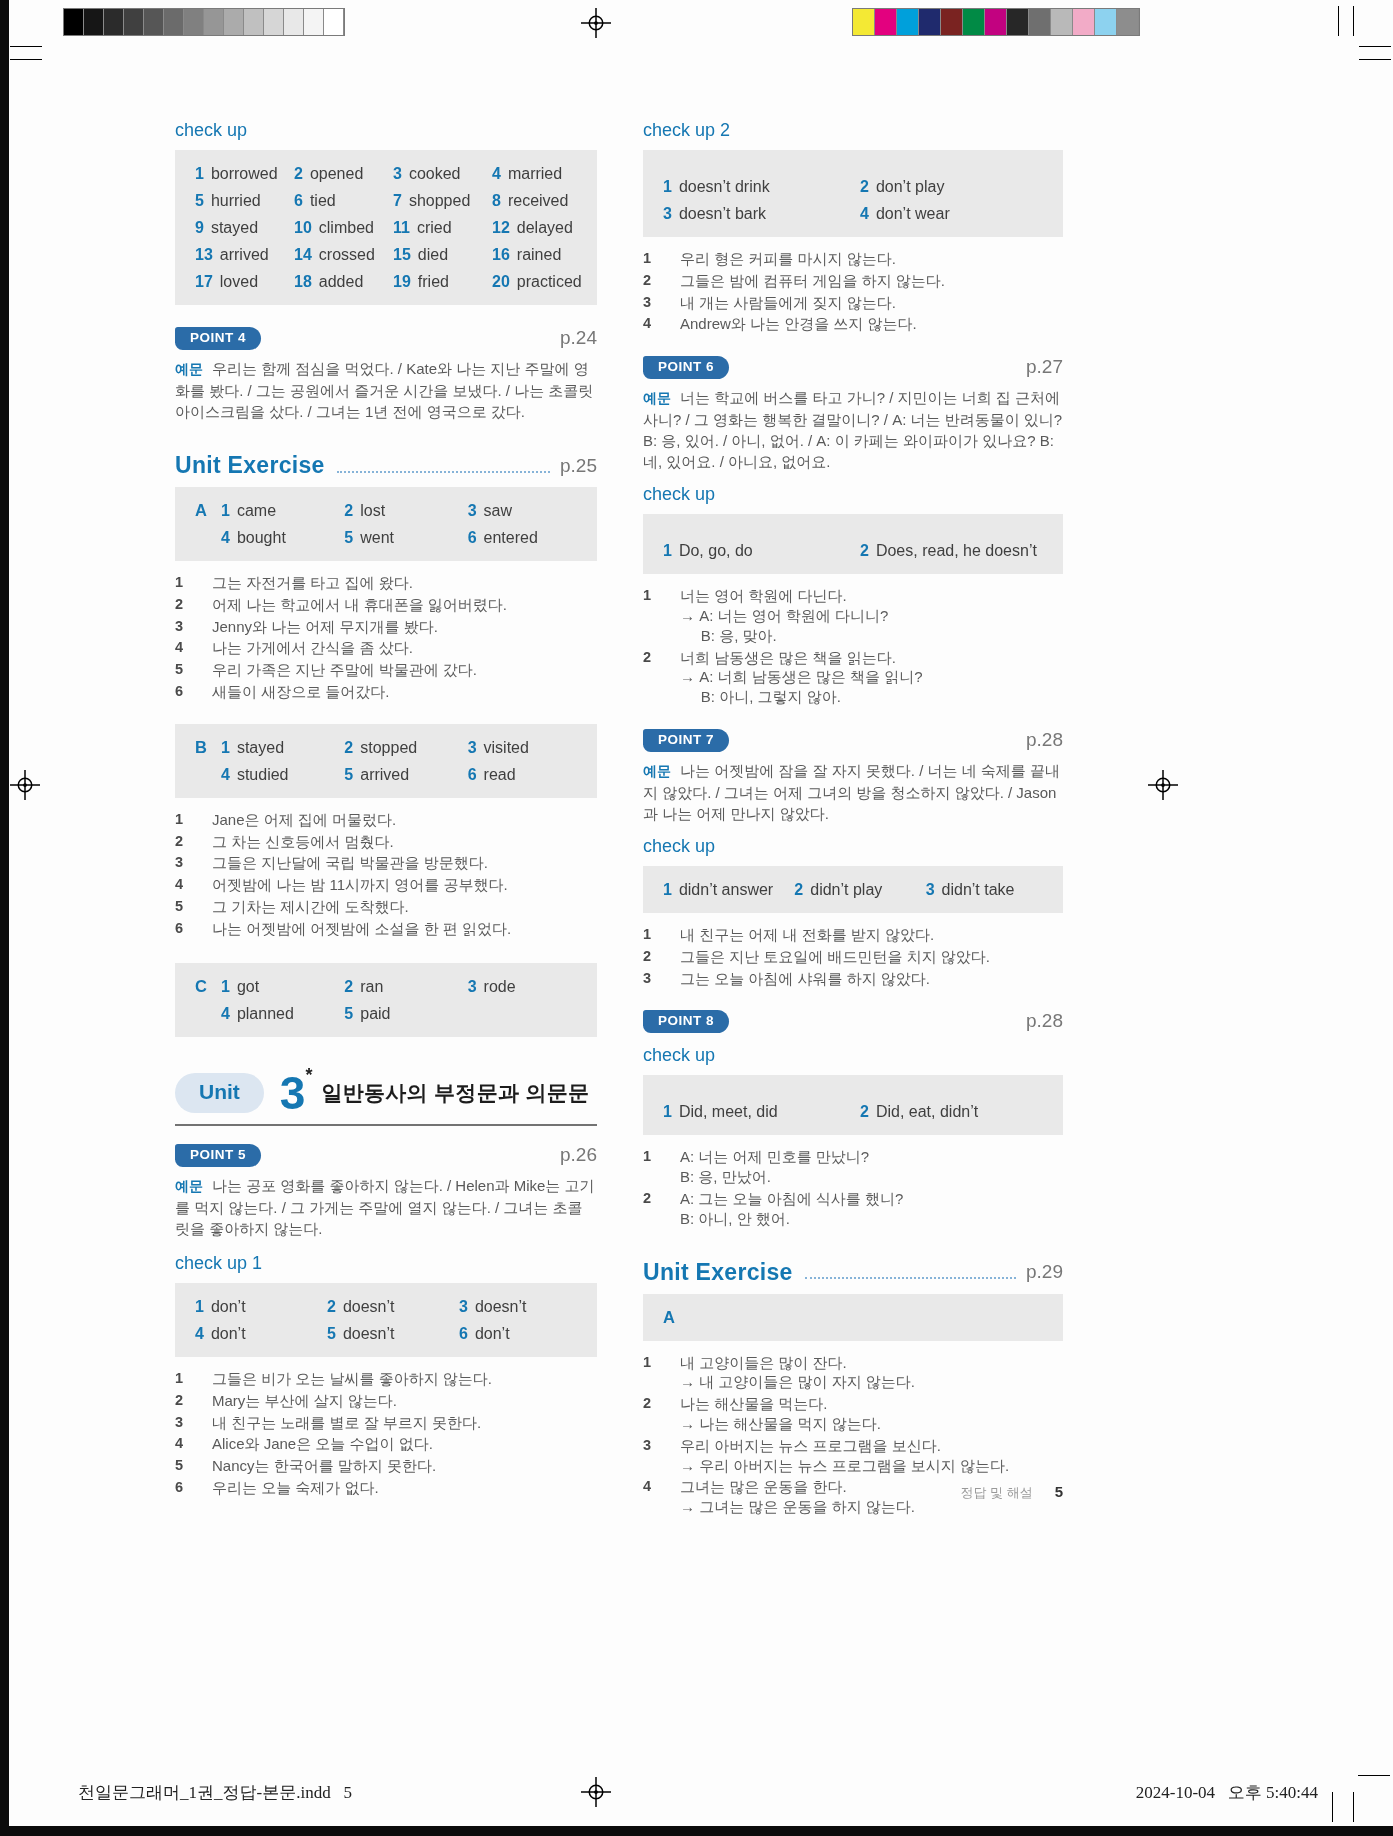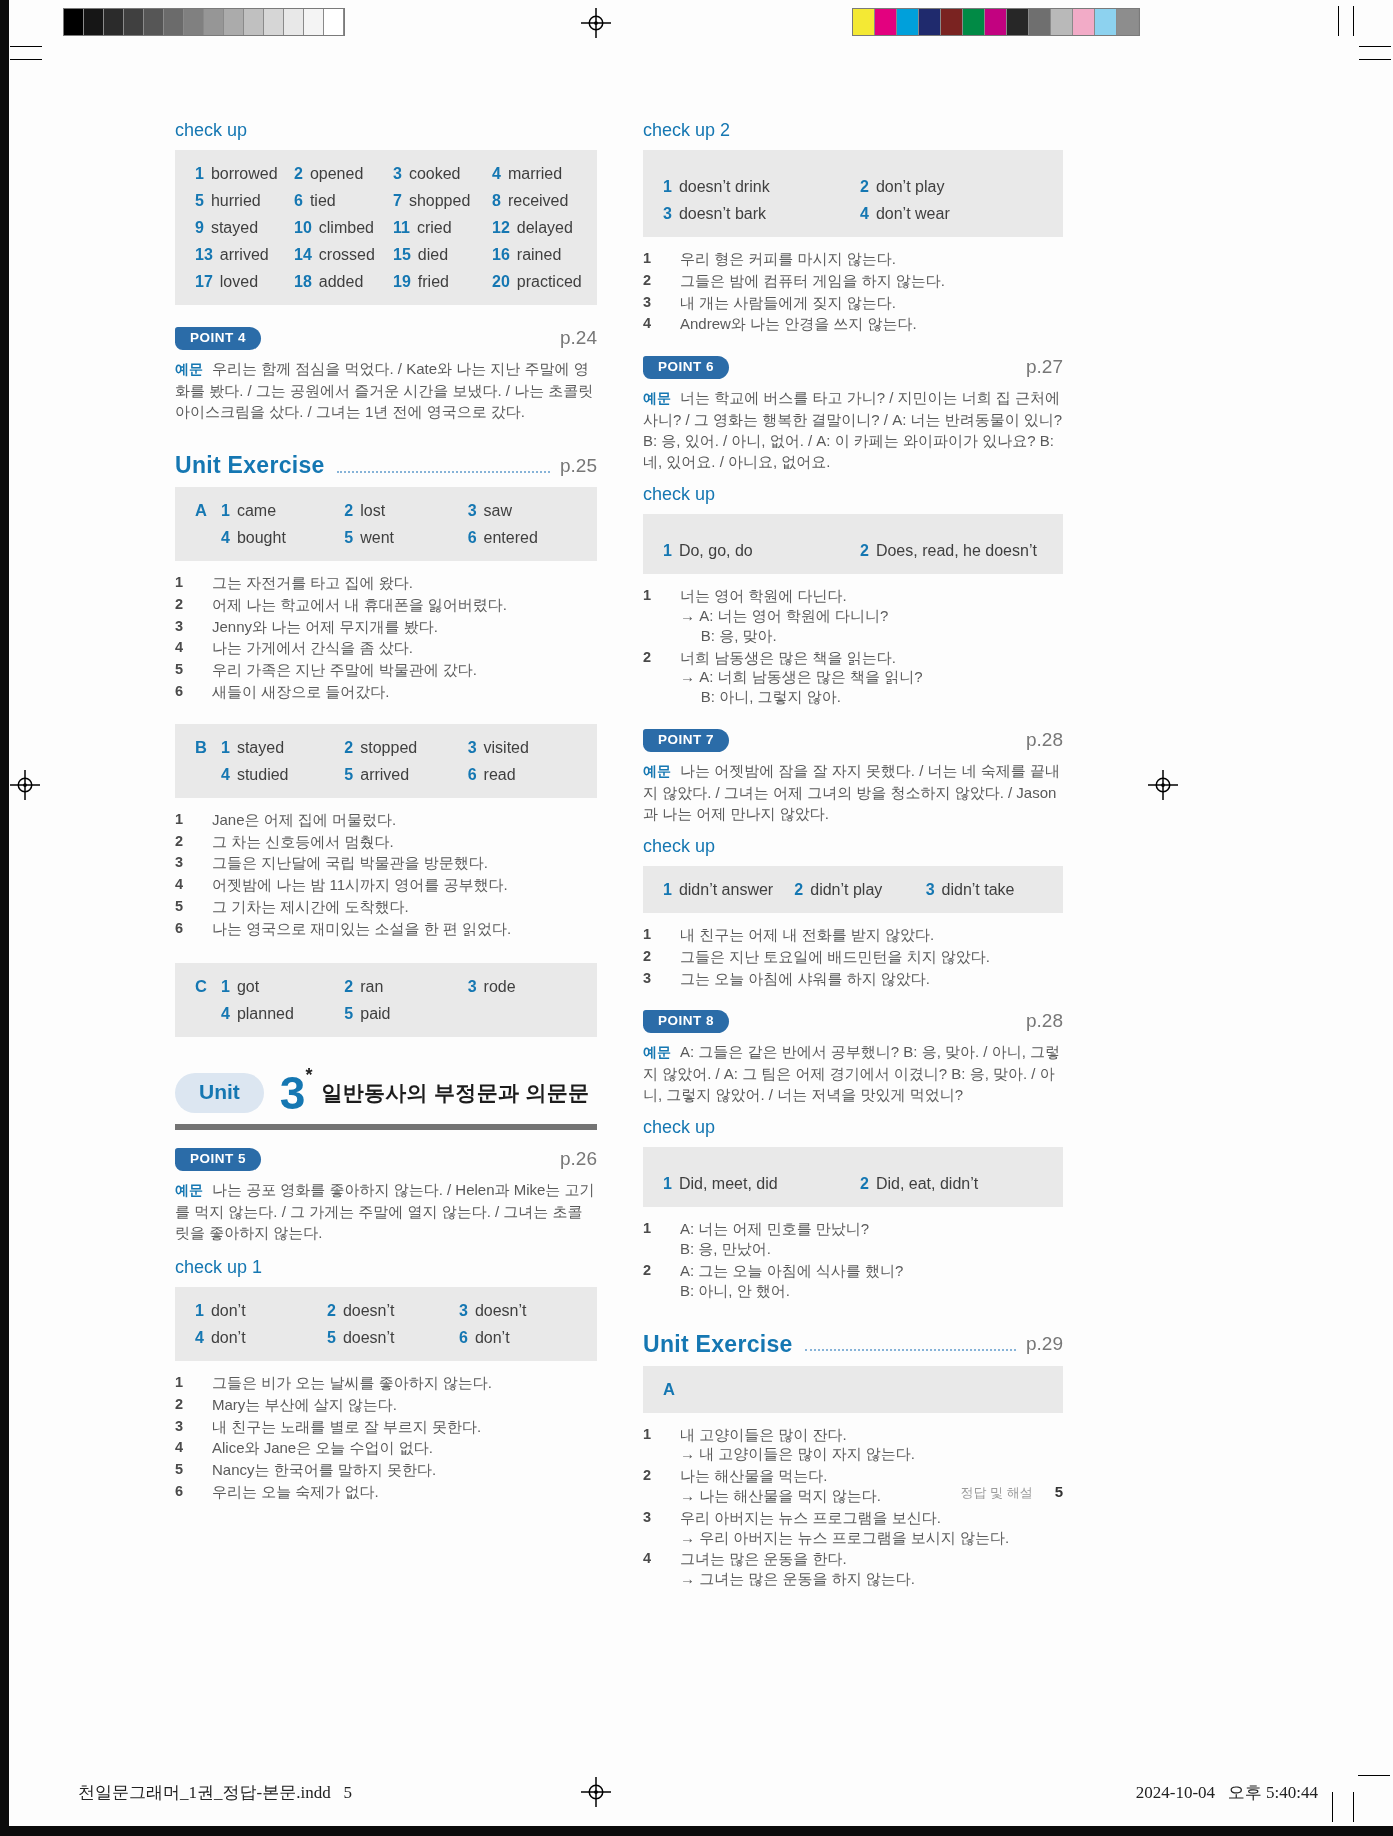--- a/index.html
+++ b/index.html
@@ -51,21 +51,21 @@
 
   .ue-row{display:flex;align-items:center;margin:30px 0 8px;}
   .ue-title{font-size:23px;font-weight:bold;color:var(--accent);margin:0 6px 0 0;letter-spacing:.3px;white-space:nowrap;}
   .dots{flex:1;border-bottom:2px dotted #86b3d8;margin:4px 10px 0 6px;height:8px;}
 
   .slist{margin:12px 0 0;}
   .srow{display:flex;margin-bottom:2px;}
   .snum{flex:0 0 37px;font-size:14.5px;font-weight:bold;color:#4a4a4a;line-height:19.8px;}
   .stext{font-size:15px;color:#5a5a5a;line-height:19.8px;white-space:pre-wrap;}
 
-  .unit-head{display:flex;align-items:center;margin:36px 0 18px;border-bottom:6px solid #737373;padding-bottom:10px;}
+  .unit-head{display:flex;align-items:center;margin:36px 0 18px;border-bottom:2px solid #737373;padding-bottom:10px;}
   .unit-pill{background:#dce6f1;color:var(--accent);font-weight:bold;font-size:21px;padding:7px 24px 9px;border-radius:24px;}
   .unit-num{color:var(--accent);font-weight:bold;font-size:46px;line-height:.9;margin:0 16px 0 16px;position:relative;}
   .unit-star{color:#222;font-size:18px;position:absolute;top:-6px;}
   .unit-title{color:#1c1c1c;font-weight:bold;font-size:21px;letter-spacing:.3px;}
 
   .pg-footer{position:absolute;top:1444px;left:643px;width:420px;text-align:right;margin-top:39px;}
   .pg-footer .lbl{color:#999;font-size:13px;}
   .pg-footer .num{color:#333;font-size:15px;font-weight:bold;margin-left:22px;}
 </style>
 </head>
@@ -260,21 +260,21 @@
           <div class="srow">
             <b class="snum">4</b>
             <span class="stext">어젯밤에 나는 밤 11시까지 영어를 공부했다.</span>
           </div>
           <div class="srow">
             <b class="snum">5</b>
             <span class="stext">그 기차는 제시간에 도착했다.</span>
           </div>
           <div class="srow">
             <b class="snum">6</b>
-            <span class="stext">나는 영국으로 재미있는 소설을 한 편 읽었다.</span>
+            <span class="stext">나는 어젯밤에 어젯밤에 소설을 한 편 읽었다.</span>
           </div>
         </div>
 
       <div class="abox mt24">
         <b class="sec-label">C</b>
         <div class="agrid cols3">
 
         <div class="ans"><b class="anum">1</b><span>got</span></div>
             <div class="ans"><b class="anum">2</b><span>ran</span></div>
             <div class="ans"><b class="anum">3</b><span>rode</span></div>
@@ -425,21 +425,20 @@
           <div class="srow">
             <b class="snum">3</b>
             <span class="stext">그는 오늘 아침에 샤워를 하지 않았다.</span>
           </div>
         </div>
 
       <div class="point-row">
         <span class="point-badge">POINT 8</span>
         <span class="pagenum">p.28</span>
       </div>
-      <p class="example"><b class="exlabel">예문</b><span>A: 그들은 같은 반에서 공부했니? B: 응, 맞아. / 아니, 그렇지 않았어. / A: 그 팀은 어제 경기에서 이겼니? B: 응, 맞아. / 아니, 그렇지 않았어. / 너는 저녁을 맛있게 먹었니?</span></p>
       <h3 class="cu" style="margin-top:12px">check up</h3>
       <div class="abox">
         <div class="agrid cols2">
 
         <div class="ans"><b class="anum">1</b><span>Did, meet, did</span></div>
             <div class="ans"><b class="anum">2</b><span>Did, eat, didn’t</span></div>
           </div>
       </div>
       <div class="slist">
 

